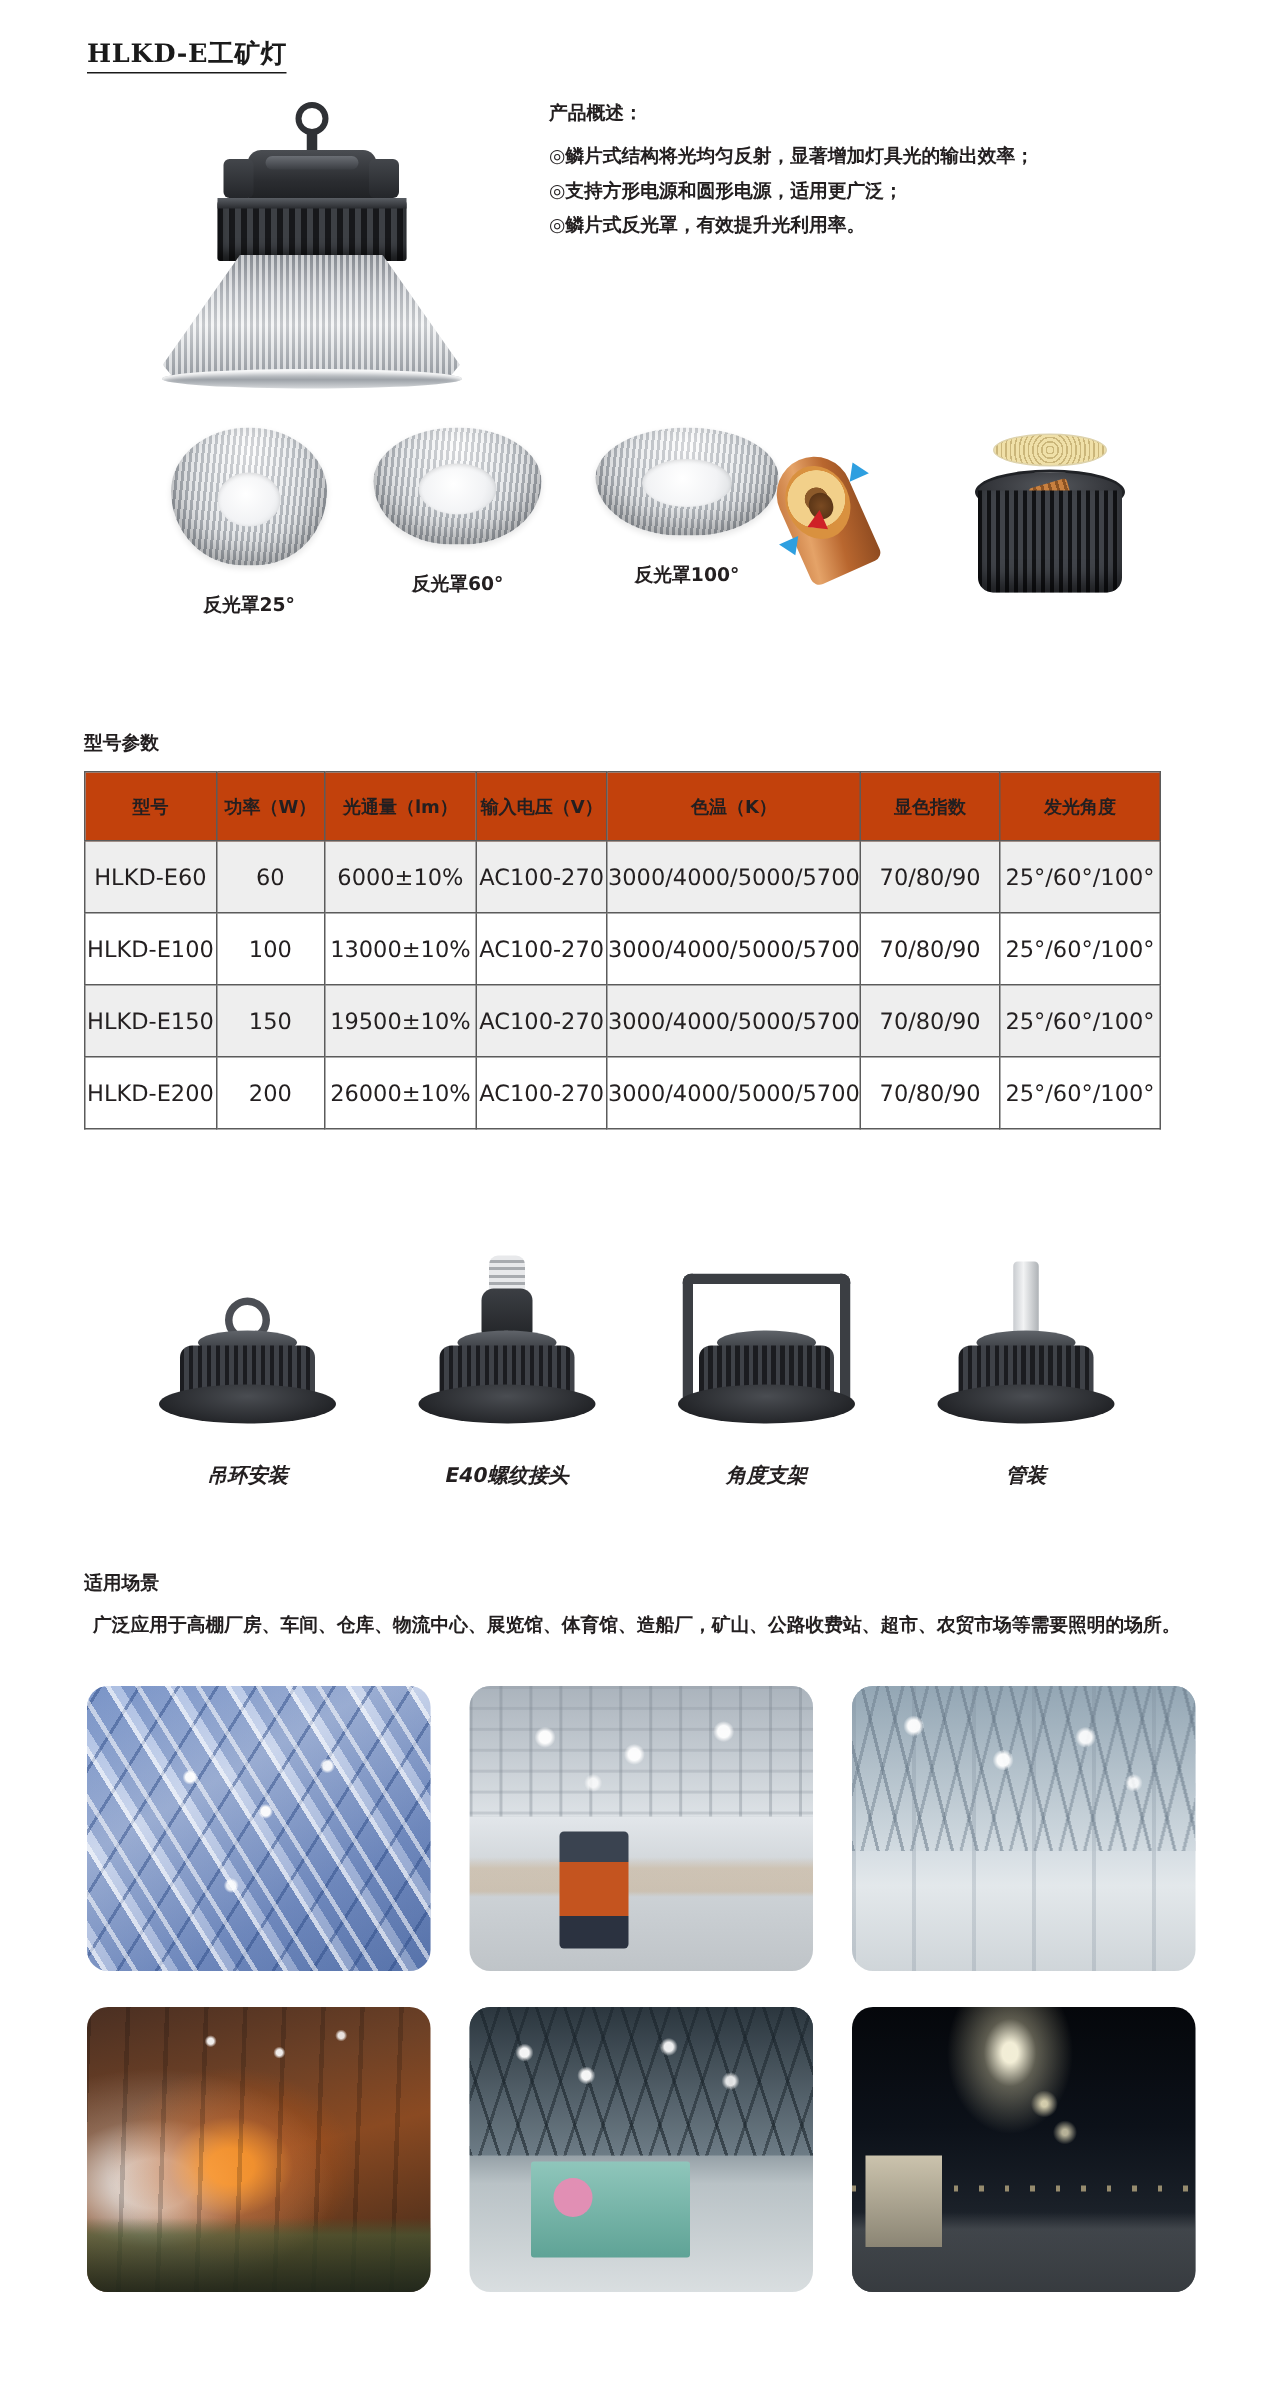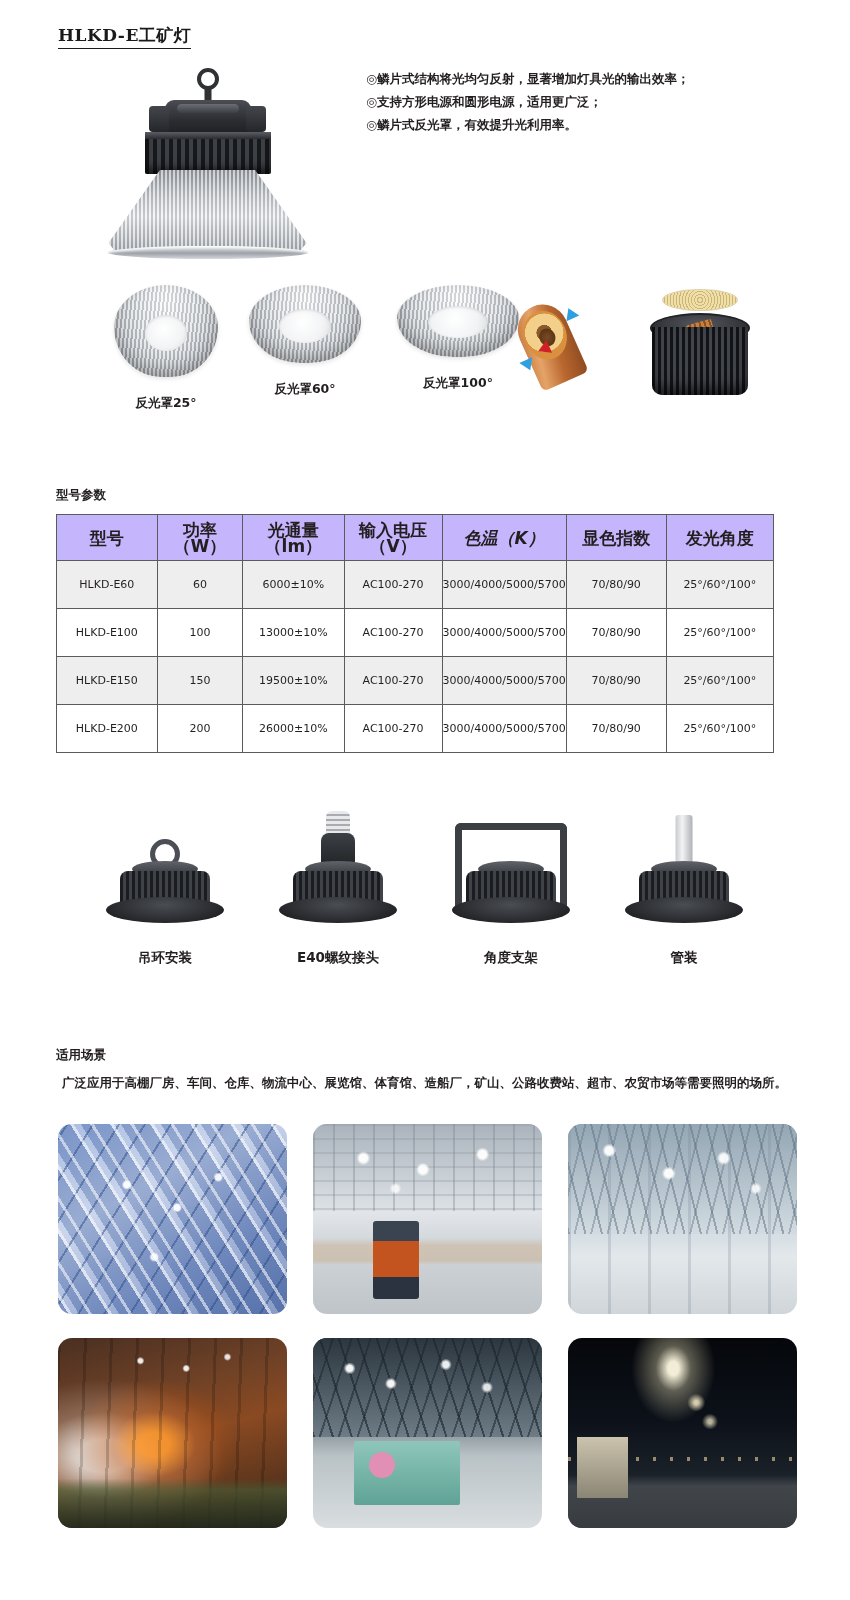--- a/index.html
+++ b/index.html
@@ -164,31 +164,31 @@
   }
   .hdt-text { margin-top: 8px; font-size: 12.5px; font-weight:700; line-height: 21px; color:#231f20; }
 
   
   .sec-label { position:absolute; font-size:12.5px; font-weight:700; color:#231f20; }
   #specs-label { left:56px; top:487px; }
 
   .spec-table { position:absolute; left:56px; top:514px; width:718px; border-collapse:collapse; }
   .spec-table th, .spec-table td {
     border:1px solid #5b5b5b; text-align:center; vertical-align:middle;
-    font-size:11px; color:#231f20; line-height:16px;
-  }
-  .spec-table th { background:#c4b5fd; height:46px; font-weight:700; font-size:17px; }
+    font-size:15px; color:#231f20; line-height:16px;
+  }
+  .spec-table th { background:#c2410c; height:46px; font-weight:700; font-size:12px; }
   .spec-table td { height:48px; font-weight:400; }
   .spec-table tr.alt td { background:#eeeeee; }
   .spec-table tr.plain td { background:#ffffff; }
   .col-0{width:106px;} .col-1{width:88px;} .col-2{width:104px;}
-  .col-3{width:102px;} .col-4{width:104px;font-style:italic;} .col-5{width:104px;} .col-6{width:110px;}
-
-  
-  .mount-row { position:absolute; left:0; top:785px; width:850px; height:200px; }
+  .col-3{width:102px;} .col-4{width:104px;} .col-5{width:104px;} .col-6{width:110px;}
+
+  
+  .mount-row { position:absolute; left:0; top:811px; width:850px; height:200px;font-style:italic; }
   .mount-cell { position:absolute; top:0; width:190px; text-align:center; }
   .mount-cell.m1{left:70px;} .mount-cell.m2{left:243px;} .mount-cell.m3{left:416px;} .mount-cell.m4{left:589px;}
   .mount-art { position:relative; height:150px; }
 
   .base-unit { position:absolute; left:50%; bottom:12px; transform:translateX(-50%); width:118px; height:56px; }
   .base-disc {
     position:absolute; left:0; bottom:0; width:118px; height:26px; border-radius:50%;
     background: radial-gradient(ellipse at 50% 30%, #4a4d52 0%, #2a2c30 60%, #141518 100%);
   }
   .base-fins {
@@ -398,20 +398,21 @@
     <div class="lamp-hook-stem"></div>
     <div class="lamp-cap"></div>
     <div class="lamp-cap-side-l"></div>
     <div class="lamp-cap-side-r"></div>
     <div class="lamp-fins"></div>
     <div class="lamp-reflector"></div>
     <div class="lamp-rim"></div>
   </div>
 
   <div class="desc">
+    <div class="desc-title">产品概述：</div>
     <div class="desc-line">◎鳞片式结构将光均匀反射，显著增加灯具光的输出效率；</div>
     <div class="desc-line">◎支持方形电源和圆形电源，适用更广泛；</div>
     <div class="desc-line">◎鳞片式反光罩，有效提升光利用率。</div>
   </div>
 </div>
 
 <div class="ref-row">
 
   <div class="ref-cell c1">
     <div class="bowl bowl-25">

